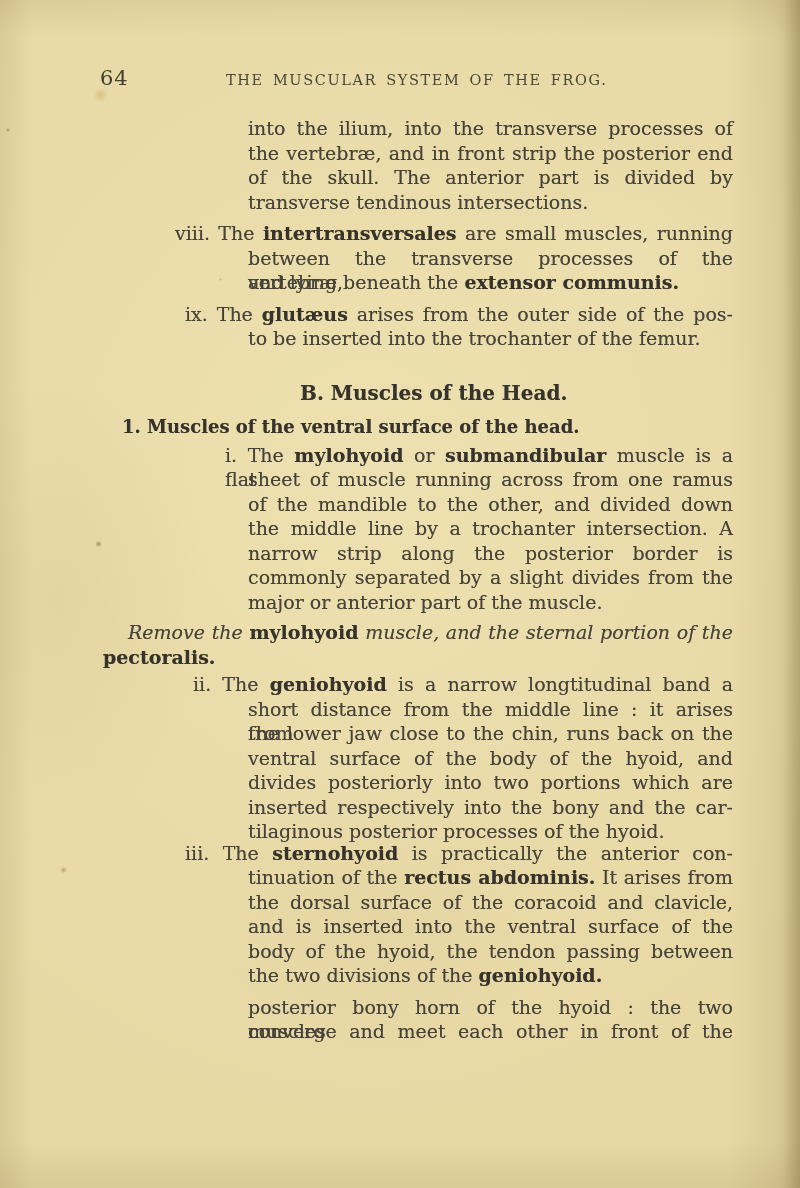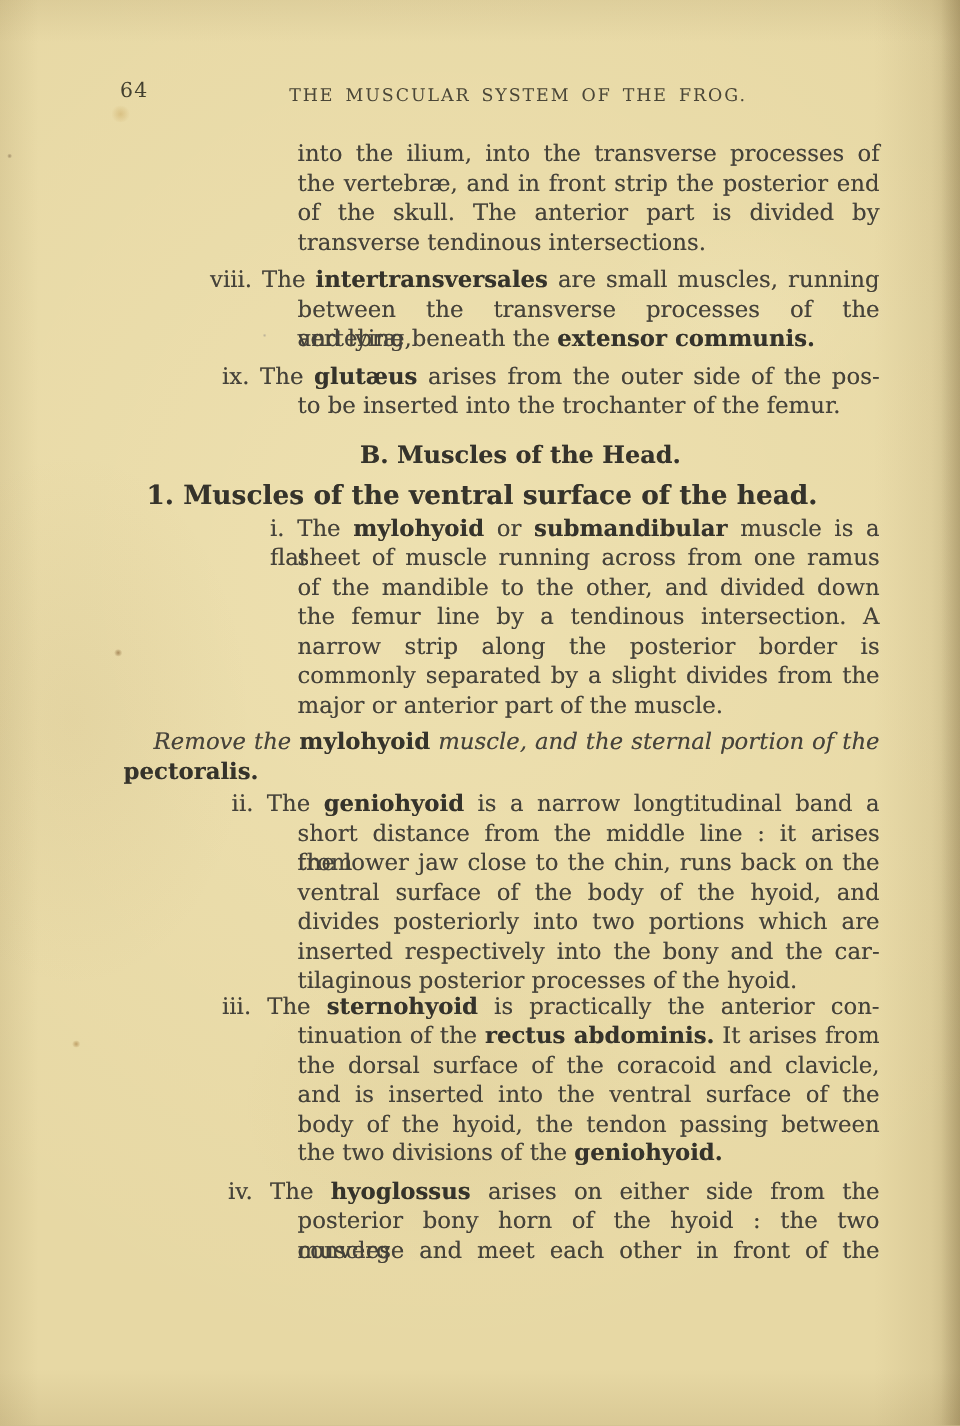--- a/index.html
+++ b/index.html
@@ -24,43 +24,43 @@
   .stain.s1{left:92px;top:88px;width:17px;height:14px;background:radial-gradient(circle,rgba(188,146,66,.34),rgba(188,146,66,0) 70%);}
   .stain.s2{left:95px;top:541px;width:7px;height:6px;background:radial-gradient(circle,rgba(128,88,42,.6),rgba(128,88,42,0) 75%);}
   .stain.s3{left:60px;top:867px;width:7px;height:6px;background:radial-gradient(circle,rgba(158,114,52,.55),rgba(158,114,52,0) 75%);}
   .stain.s4{left:6px;top:128px;width:4px;height:4px;background:radial-gradient(circle,rgba(105,82,58,.5),rgba(105,82,58,0) 80%);}
   .stain.s5{left:219px;top:278px;width:3px;height:3px;background:radial-gradient(circle,rgba(95,95,115,.35),rgba(95,95,115,0) 80%);}
   .edge-right{position:absolute;right:0;top:0;width:16px;height:100%;pointer-events:none;
     background:linear-gradient(90deg, rgba(100,78,36,0), rgba(100,78,36,.20));}
 
   .folio{
     position:absolute;left:100px;top:66px;
-    font-size:17px;color:#43402f;letter-spacing:1px;
+    font-size:21px;color:#43402f;letter-spacing:1px;
   }
   .running-title{
-    position:absolute;left:241px;top:72px;
+    position:absolute;left:226px;top:72px;
     font-size:14.5px;letter-spacing:1.6px;word-spacing:3px;color:#4a4637;
     white-space:nowrap;
   }
 
   .text-block{
     position:absolute;left:248px;top:116px;width:485px;
     font-size:19px;line-height:24.5px;color:#45423a;
     text-shadow:0 0 .5px rgba(70,64,52,.55);
   }
   .block{position:relative;}
   .line{text-align:justify;height:24.5px;overflow:visible;}
   .line.j{text-align-last:justify;}
   .line.plain{text-align:left;}
   .sr{font-style:normal;font-weight:normal;}
   .sb{font-weight:bold;color:#35332b;}
   .si{font-style:italic;}
   .kind-heading .line{font-weight:bold;color:#393627;}
   .blk-heading-b .line{font-size:20px;}
-  .blk-heading-1 .line{font-size:22px;}
+  .blk-heading-1 .line{font-size:18px;}
   .blk-direction-note .line{color:#46433b;}
 </style>
 </head>
 <body>
 
 <div class="page">
   <div class="mottle"></div>
   <div class="stain s1"></div>
   <div class="stain s2"></div>
   <div class="stain s3"></div>
@@ -80,31 +80,31 @@
       </div>
       <div class="block kind-body blk-item-viii" style="margin-top: 7px;">
         <div class="line j" style="margin-left: -73px; width: calc(100% + 73px);"><span class="sr">viii. The </span><span class="sb">intertransversales</span><span class="sr"> are small muscles, running</span></div>
         <div class="line j"><span class="sr">between the transverse processes of the vertebræ,</span></div>
         <div class="line"><span class="sr">and lying beneath the </span><span class="sb">extensor communis.</span></div>
       </div>
       <div class="block kind-body blk-item-ix" style="margin-top: 7px;">
         <div class="line j" style="margin-left: -63px; width: calc(100% + 63px);"><span class="sr">ix. The </span><span class="sb">glutæus</span><span class="sr"> arises from the outer side of the pos-</span></div>
         <div class="line"><span class="sr">to be inserted into the trochanter of the femur.</span></div>
       </div>
-      <div class="block kind-heading blk-heading-b" style="margin-top: 16px;">
+      <div class="block kind-heading blk-heading-b" style="margin-top: 30px;">
         <div class="line plain" style="margin-left: 52px; width: auto;"><span class="sb">B. Muscles of the Head.</span></div>
       </div>
       <div class="block kind-heading blk-heading-1" style="margin-top: 10px;">
         <div class="line plain" style="margin-left: -126px; width: calc(100% + 126px);"><span class="sb">1. Muscles of the ventral surface of the head.</span></div>
       </div>
       <div class="block kind-body blk-item-i" style="margin-top: 3px;">
         <div class="line j" style="margin-left: -23px; width: calc(100% + 23px);"><span class="sr">i. The </span><span class="sb">mylohyoid</span><span class="sr"> or </span><span class="sb">submandibular</span><span class="sr"> muscle is a flat</span></div>
         <div class="line j"><span class="sr">sheet of muscle running across from one ramus</span></div>
         <div class="line j"><span class="sr">of the mandible to the other, and divided down</span></div>
-        <div class="line j"><span class="sr">the femur line by a tendinous intersection. A</span></div>
+        <div class="line j"><span class="sr">the middle line by a trochanter intersection. A</span></div>
         <div class="line j"><span class="sr">narrow strip along the posterior border is</span></div>
         <div class="line j"><span class="sr">commonly separated by a slight divides from the</span></div>
         <div class="line"><span class="sr">major or anterior part of the muscle.</span></div>
       </div>
       <div class="block kind-note blk-direction-note" style="margin-top: 6px;">
         <div class="line j" style="margin-left: -120px; width: calc(100% + 120px);"><span class="si">Remove the </span><span class="sb">mylohyoid</span><span class="si"> muscle, and the sternal portion of the</span></div>
         <div class="line" style="margin-left: -145px; width: calc(100% + 145px);"><span class="sb">pectoralis.</span></div>
       </div>
       <div class="block kind-body blk-item-ii" style="margin-top: 3px;">
         <div class="line j" style="margin-left: -55px; width: calc(100% + 55px);"><span class="sr">ii. The </span><span class="sb">geniohyoid</span><span class="sr"> is a narrow longtitudinal band a</span></div>
@@ -117,18 +117,17 @@
       </div>
       <div class="block kind-body blk-item-iii" style="margin-top: -3px;">
         <div class="line j" style="margin-left: -63px; width: calc(100% + 63px);"><span class="sr">iii. The </span><span class="sb">sternohyoid</span><span class="sr"> is practically the anterior con-</span></div>
         <div class="line j"><span class="sr">tinuation of the </span><span class="sb">rectus abdominis.</span><span class="sr"> It arises from</span></div>
         <div class="line j"><span class="sr">the dorsal surface of the coracoid and clavicle,</span></div>
         <div class="line j"><span class="sr">and is inserted into the ventral surface of the</span></div>
         <div class="line j"><span class="sr">body of the hyoid, the tendon passing between</span></div>
         <div class="line"><span class="sr">the two divisions of the </span><span class="sb">geniohyoid.</span></div>
       </div>
       <div class="block kind-body blk-item-iv" style="margin-top: 7px;">
-        <div class="line j" style="margin-left: -58px; width: calc(100% + 58px);"><span class="sr">iv. The </span><span class="sb">hyoglossus</span><span class="sr"> arises on either side from the</span></div>
         <div class="line j"><span class="sr">posterior bony horn of the hyoid : the two muscles</span></div>
         <div class="line j"><span class="sr">converge and meet each other in front of the</span></div>
       </div>
     </div>
 </div>
 
 </body></html>

